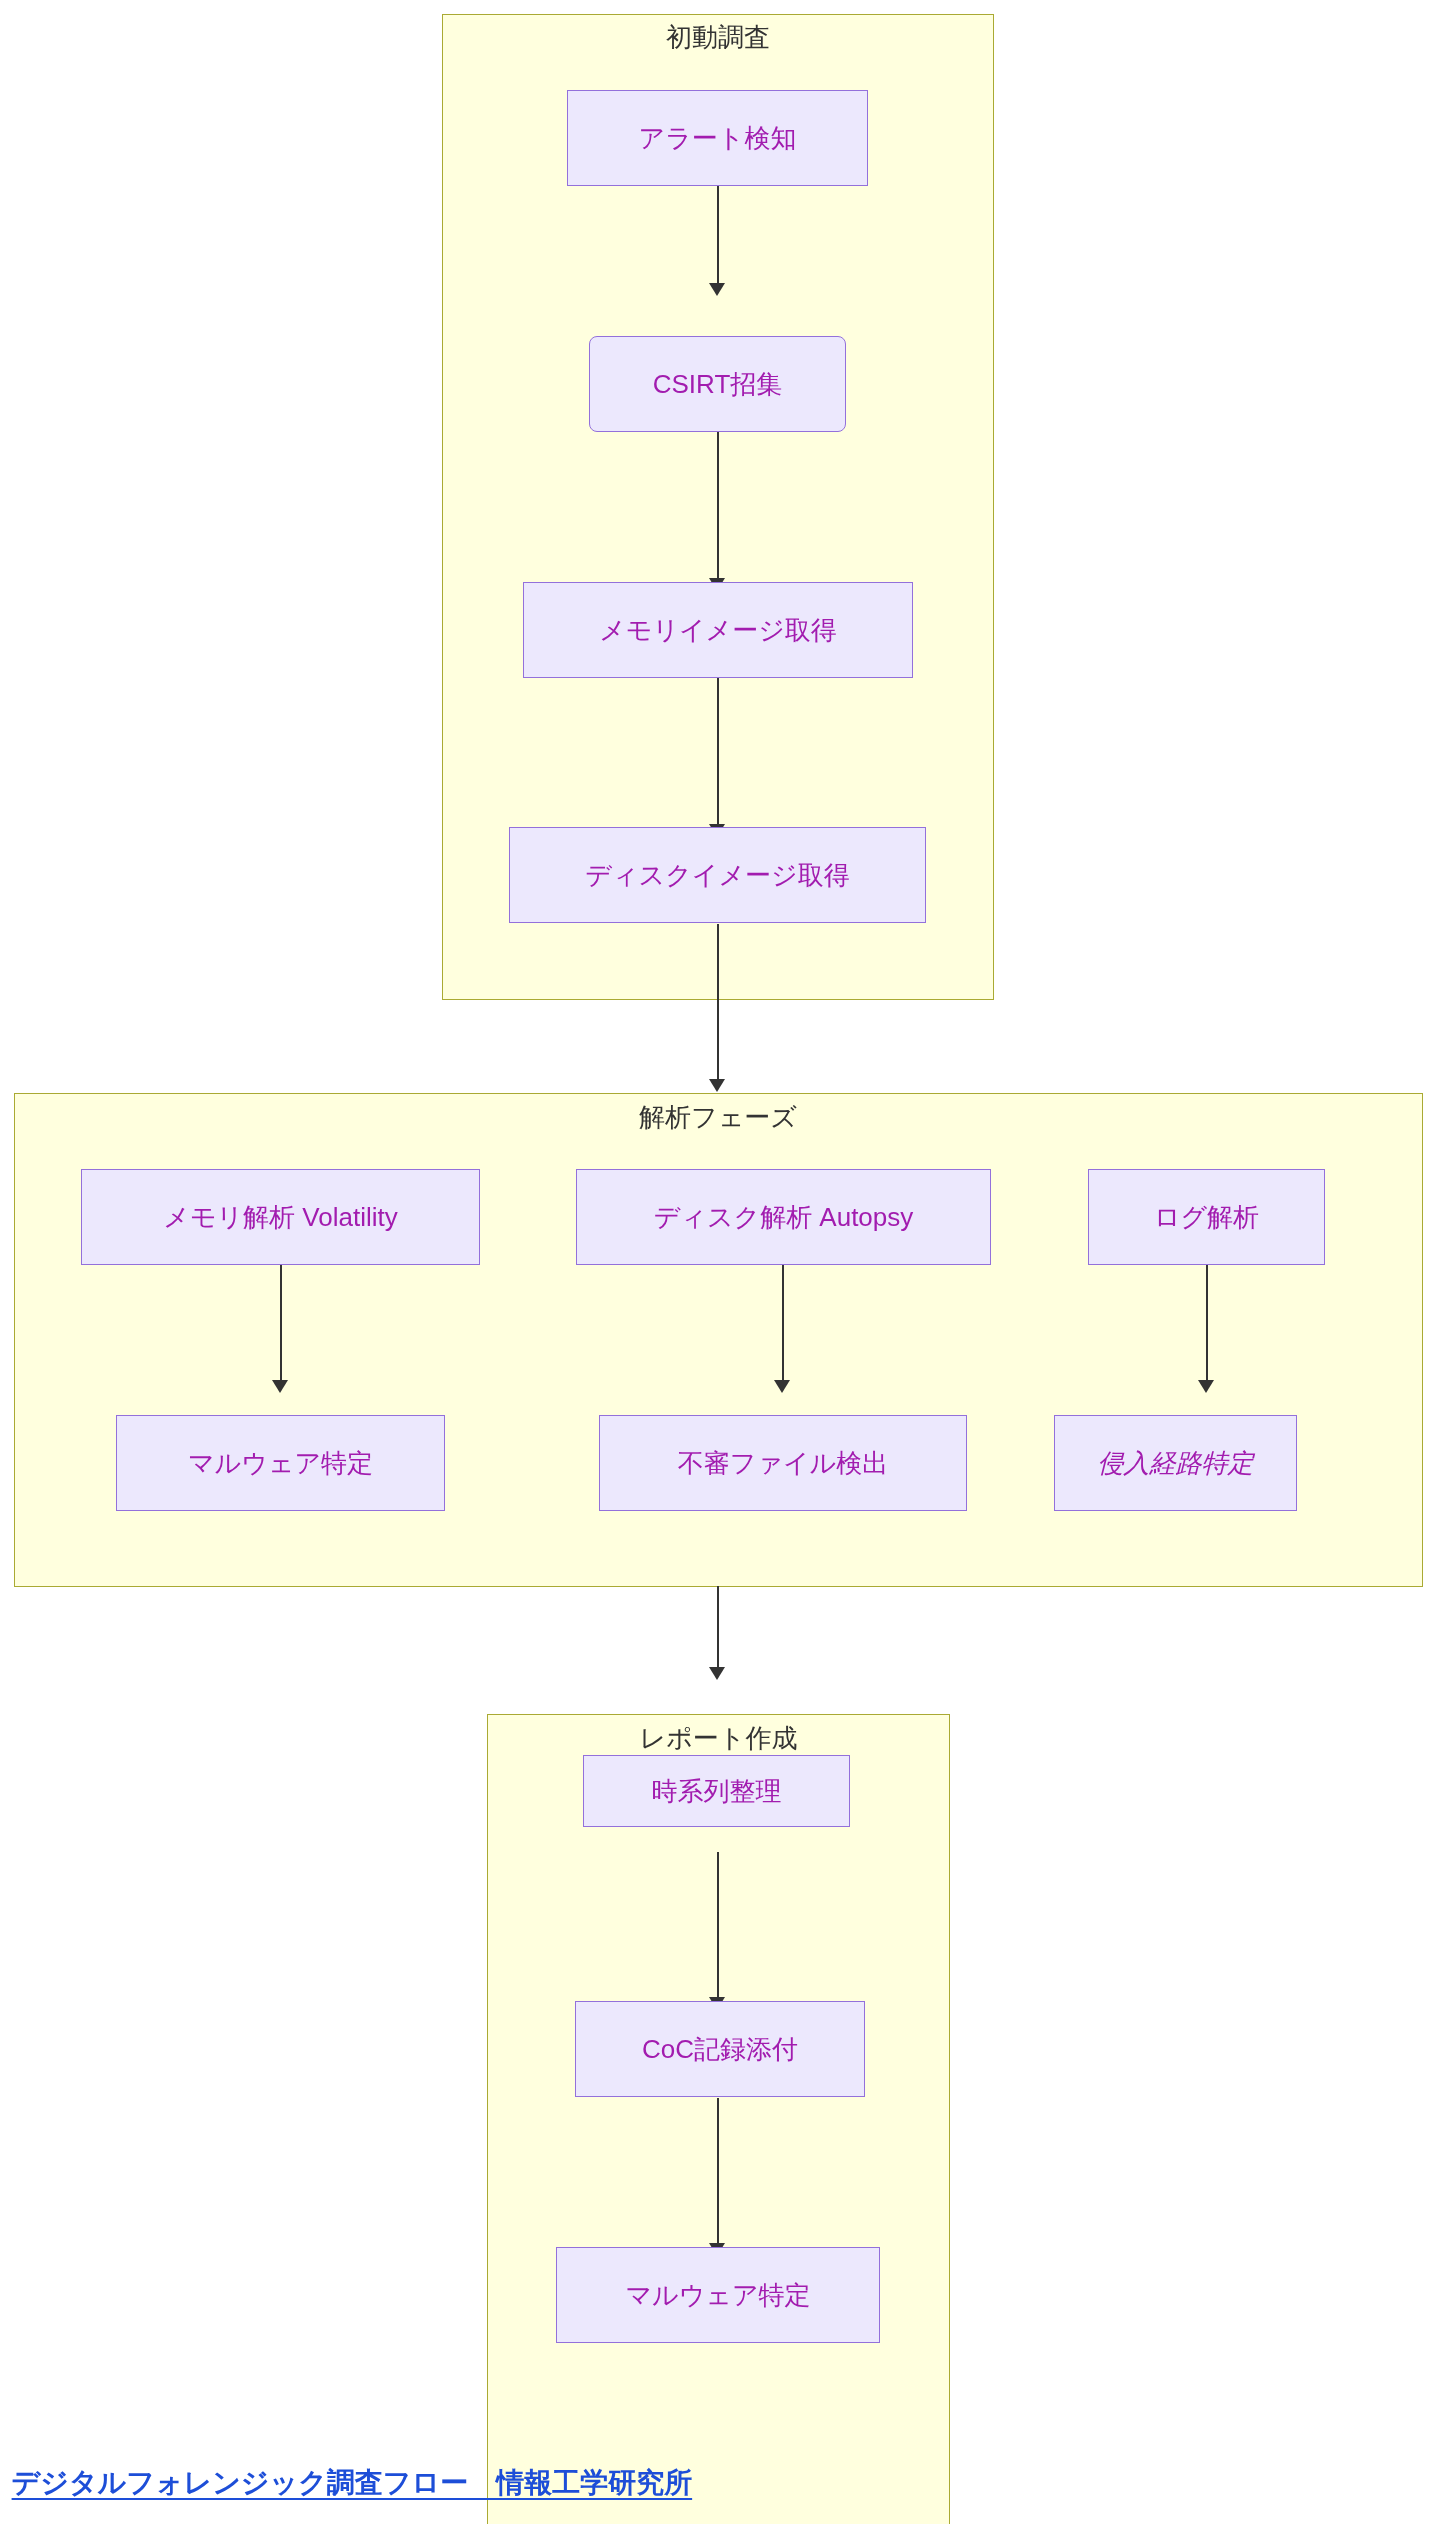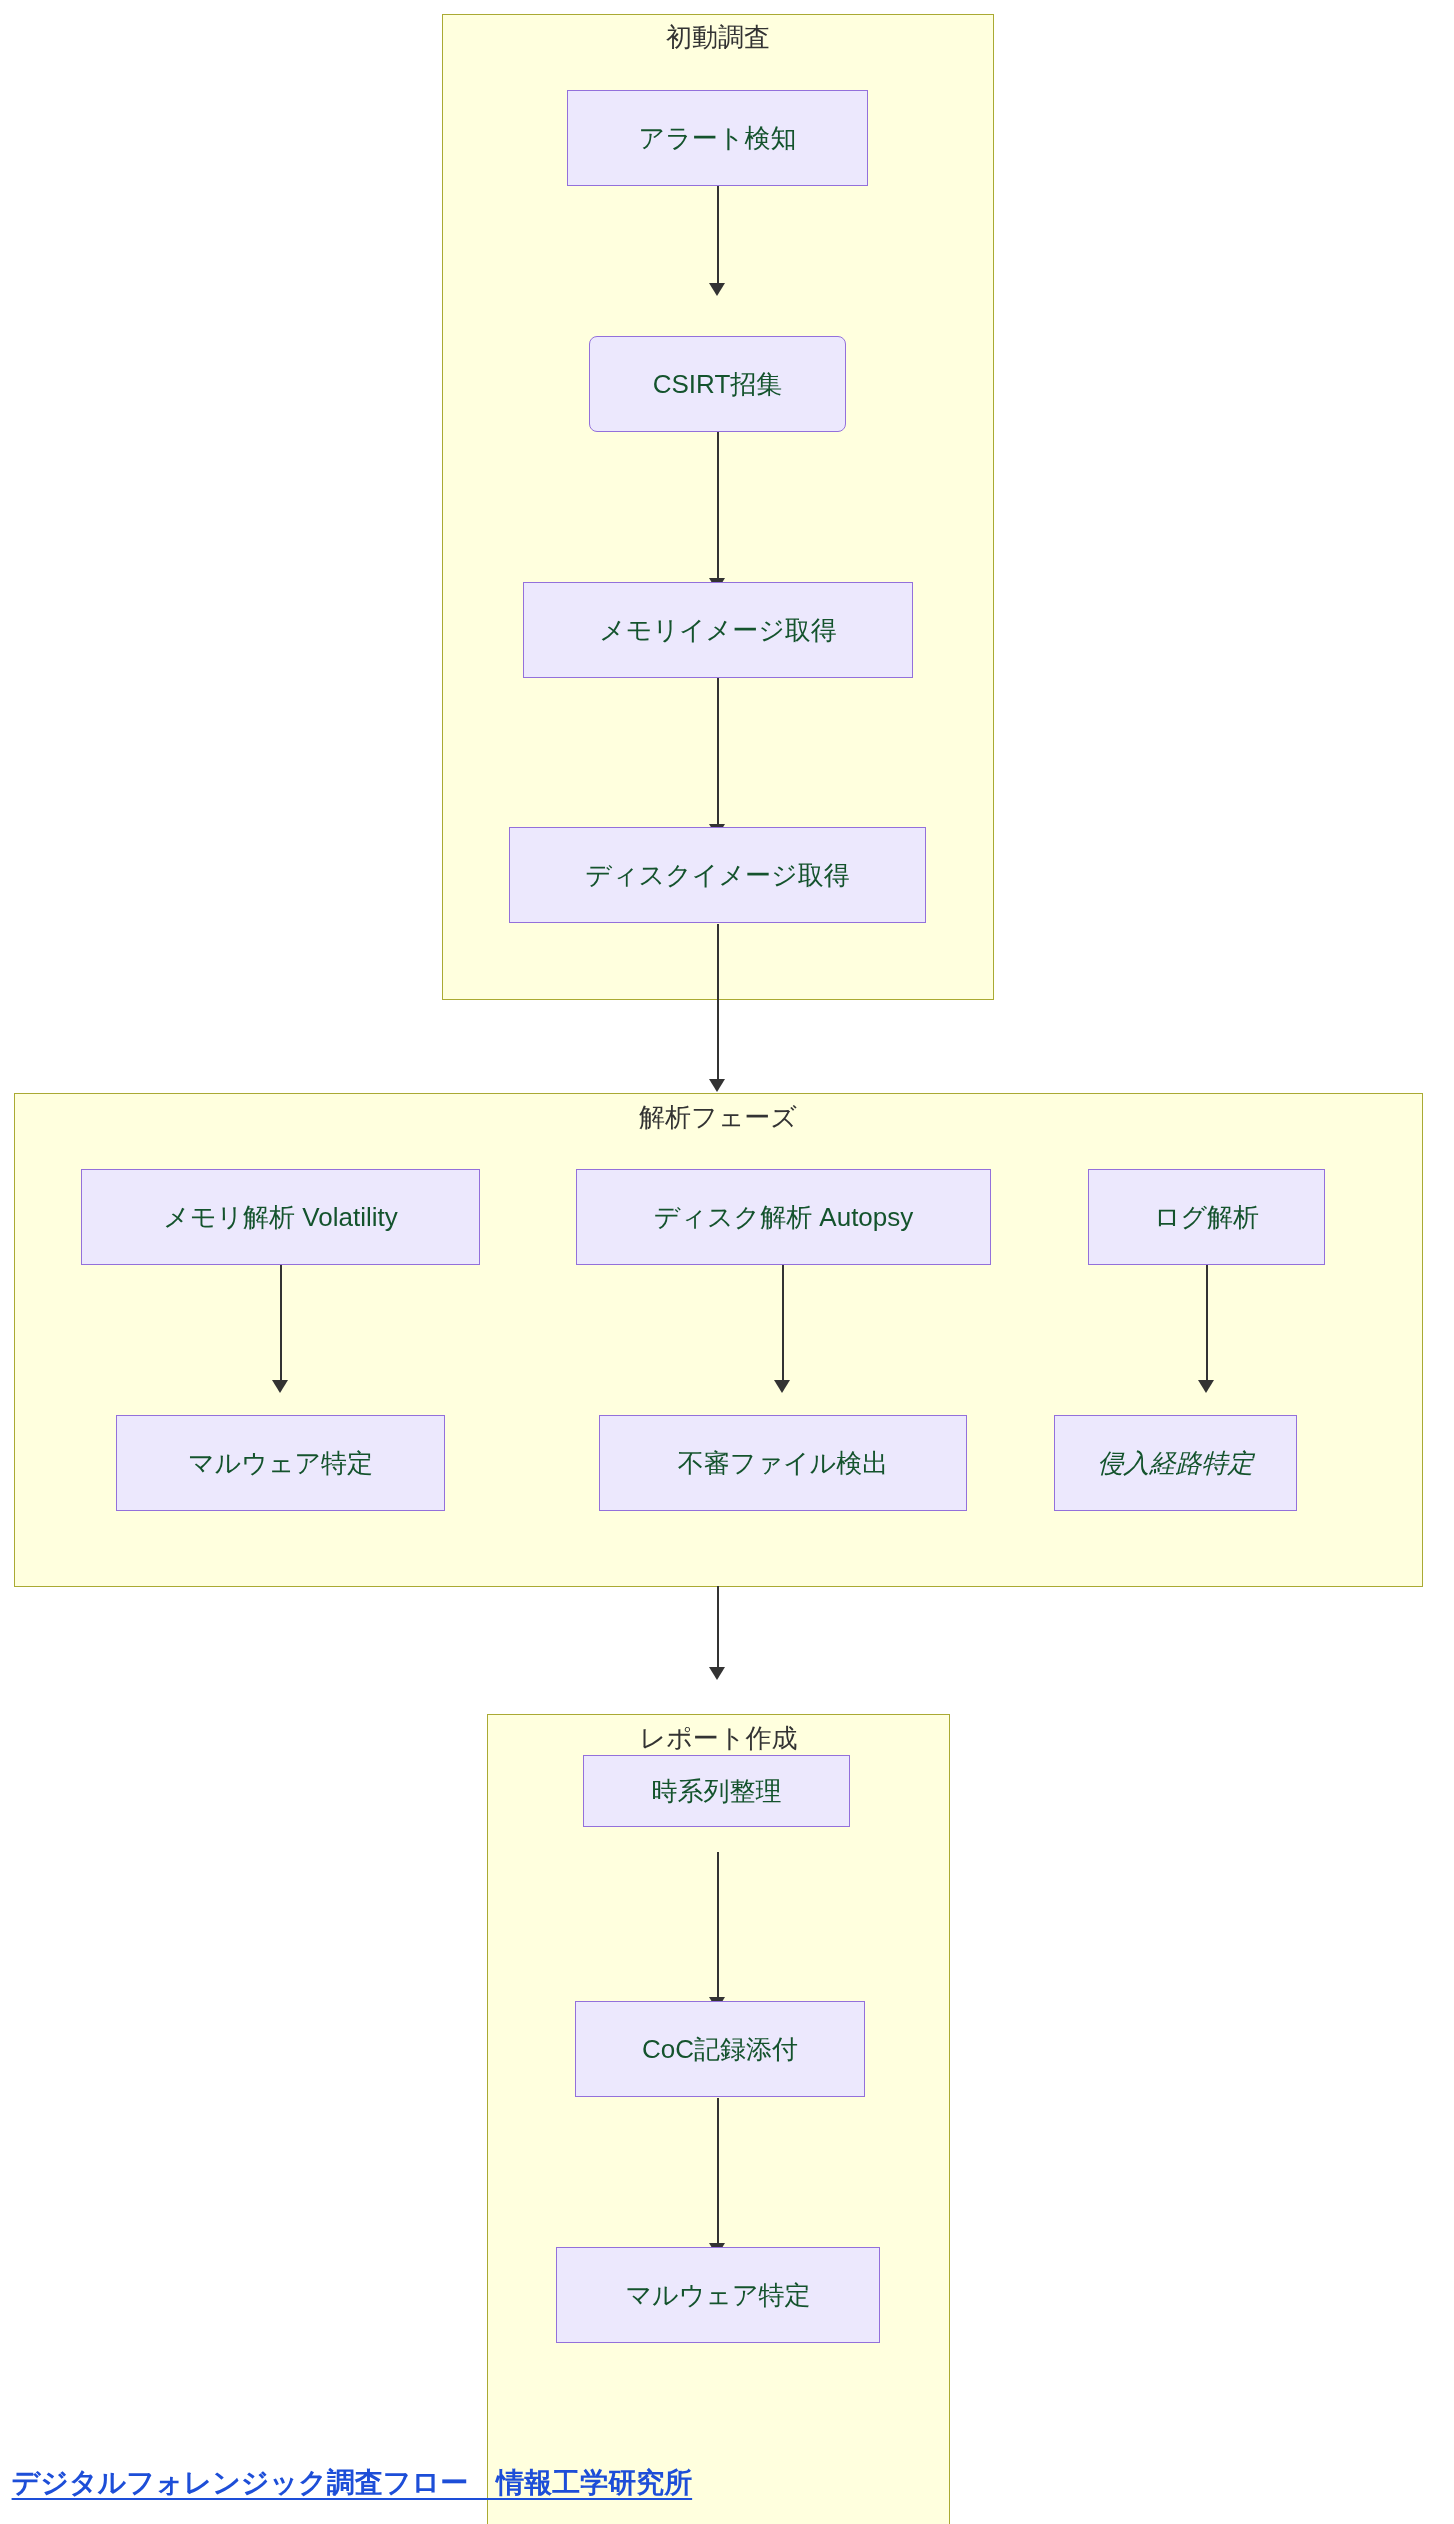--- a/index.html
+++ b/index.html
@@ -41,21 +41,21 @@
   
   .node {
     position: absolute;
     background: #ece8fd;
     border: 1.9px solid #9370db;
     display: flex;
     align-items: center;
     justify-content: center;
     text-align: center;
     font-size: 26px;
-    color: #14532d;
+    color: #a21caf;
     line-height: 1.25;
     white-space: nowrap;
   }
   
   .edge-line {
     position: absolute;
     background: #333333;
     width: 1.9px;
   }
   .edge-head {

